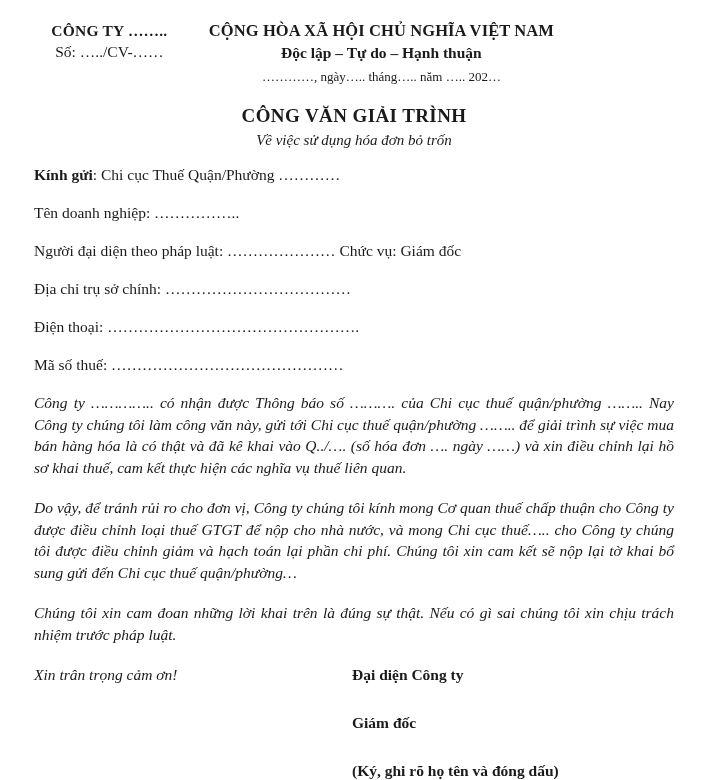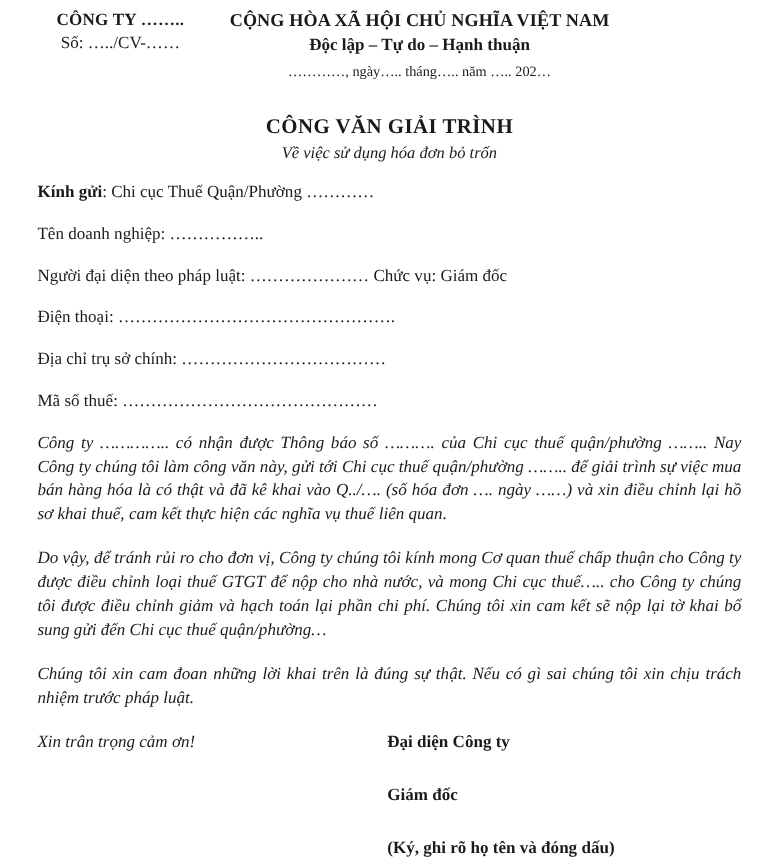--- a/index.html
+++ b/index.html
@@ -21,21 +21,21 @@
   .page {
     position: relative;
     width: 708px;
     height: 780px;
     box-sizing: border-box;
   }
 
   
   .doc-header {
     position: absolute;
-    top: 8px;
+    top: 20px;
     left: 0;
     width: 572px;
     display: flex;
     align-items: flex-start;
   }
   .header-left {
     width: 258px;
     text-align: center;
     padding-left: 10px;
     box-sizing: border-box;
@@ -167,23 +167,23 @@
   <div class="body-block">
 
     <div class="field-line">
       <span class="label-bold">Kính gửi</span><span>: Chi cục Thuế Quận/Phường …………</span>
     </div>
 
     <div class="field-line">Tên doanh nghiệp: ……………..</div>
 
     <div class="field-line">Người đại diện theo pháp luật: ………………… Chức vụ: Giám đốc</div>
 
+    <div class="field-line">Địa chỉ trụ sở chính: ………………………………</div>
+
     <div class="field-line">Điện thoại: ………………………………………….</div>
-
-    <div class="field-line">Địa chỉ trụ sở chính: ………………………………</div>
 
     <div class="field-line">Mã số thuế: ………………………………………</div>
 
     <p class="para">Công ty ………….. có nhận được Thông báo số ………. của Chi cục thuế quận/phường …….. Nay Công ty chúng tôi làm công văn này, gửi tới Chi cục thuế quận/phường …….. để giải trình sự việc mua bán hàng hóa là có thật và đã kê khai vào Q../…. (số hóa đơn …. ngày ……) và xin điều chỉnh lại hồ sơ khai thuế, cam kết thực hiện các nghĩa vụ thuế liên quan.</p>
 
     <p class="para">Do vậy, để tránh rủi ro cho đơn vị, Công ty chúng tôi kính mong Cơ quan thuế chấp thuận cho Công ty được điều chỉnh loại thuế GTGT để nộp cho nhà nước, và mong Chi cục thuế….. cho Công ty chúng tôi được điều chỉnh giảm và hạch toán lại phần chi phí. Chúng tôi xin cam kết sẽ nộp lại tờ khai bổ sung gửi đến Chi cục thuế quận/phường…</p>
 
     <p class="para">Chúng tôi xin cam đoan những lời khai trên là đúng sự thật. Nếu có gì sai chúng tôi xin chịu trách nhiệm trước pháp luật.</p>
 
     <p class="para tight">Xin trân trọng cảm ơn!</p>

